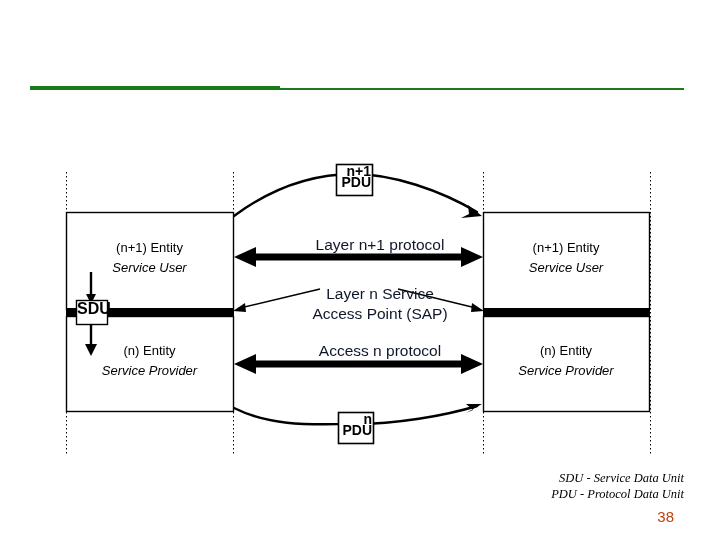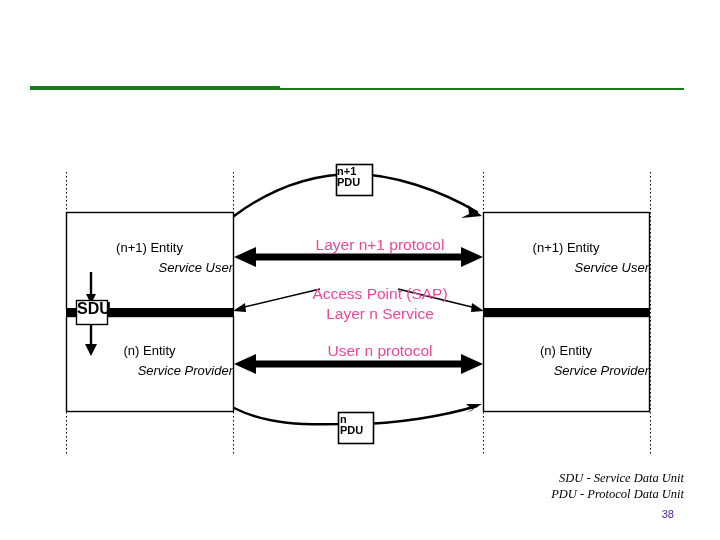--- a/index.html
+++ b/index.html
@@ -17,49 +17,49 @@
     letter-spacing:.2px;white-space:nowrap;
   }
   .rule-thick{position:absolute;left:30px;top:86px;width:250px;height:4px;background:#1b7a1b;}
   .rule-thin{position:absolute;left:280px;top:88px;width:404px;height:2px;background:#1b7a1b;}
 
   
   .diagram{position:absolute;left:0;top:0;width:720px;height:540px;}
 
   
   .boxlabel{position:absolute;text-align:center;color:#000;font-size:13px;line-height:20px;}
-  .boxlabel .ln2{font-style:italic;text-align:right;}
+  .boxlabel .ln2{font-style:italic;}
 
   .l-up{left:66px;top:238px;width:167px;}
   .l-dn{left:66px;top:341px;width:167px;}
   .r-up{left:483px;top:238px;width:166px;}
   .r-dn{left:483px;top:341px;width:166px;}
 
-  .midtext{position:absolute;text-align:center;color:#ec4899;font-size:15.5px;line-height:20px;}
+  .midtext{position:absolute;text-align:center;color:#0f172a;font-size:15.5px;line-height:20px;}
   .m-proto1{left:244px;top:235px;width:272px;}
   .m-sap{left:244px;top:284px;width:272px;}
   .m-proto2{left:244px;top:341px;width:272px;}
 
   .sdutext{
     position:absolute;left:77px;top:303px;width:30px;text-align:center;
     font-size:16px;font-weight:bold;color:#000;line-height:12px;
   }
-  .pdutext{position:absolute;text-align:left;font-weight:bold;color:#000;font-size:11px;line-height:11px;}
+  .pdutext{position:absolute;text-align:right;font-weight:bold;color:#000;font-size:14px;line-height:11px;}
   .pdu-top{left:337px;top:166px;width:34px;}
   .pdu-bot{left:340px;top:414px;width:32px;}
 
   
   .legend{
     position:absolute;right:36px;top:470px;width:320px;text-align:right;
     font-family:"Liberation Serif", serif;font-style:italic;
     font-size:12.5px;line-height:16px;color:#000;
   }
   .pageno{
     position:absolute;right:46px;top:508px;width:60px;text-align:right;
-    font-size:11px;color:#4c1d95;
+    font-size:15px;color:#c2410c;
   }
 </style>
 </head>
 <body>
 
 <div id="slide">
 
   <div class="rule-thick"></div>
   <div class="rule-thin"></div>
 
@@ -127,25 +127,25 @@
   </div>
 
   <div class="boxlabel r-dn">
     <div class="ln1">(n) Entity</div>
     <div class="ln2">Service Provider</div>
   </div>
 
   <div class="midtext m-proto1">Layer n+1 protocol</div>
 
   <div class="midtext m-sap">
+    <div>Layer n Service</div>
     <div>Access Point (SAP)</div>
-    <div>Layer n Service</div>
   </div>
 
-  <div class="midtext m-proto2">User n protocol</div>
+  <div class="midtext m-proto2">Access n protocol</div>
 
   <div class="sdutext">SDU</div>
 
   <div class="pdutext pdu-top">
     <div>n+1</div>
     <div>PDU</div>
   </div>
 
   <div class="pdutext pdu-bot">
     <div>n</div>

